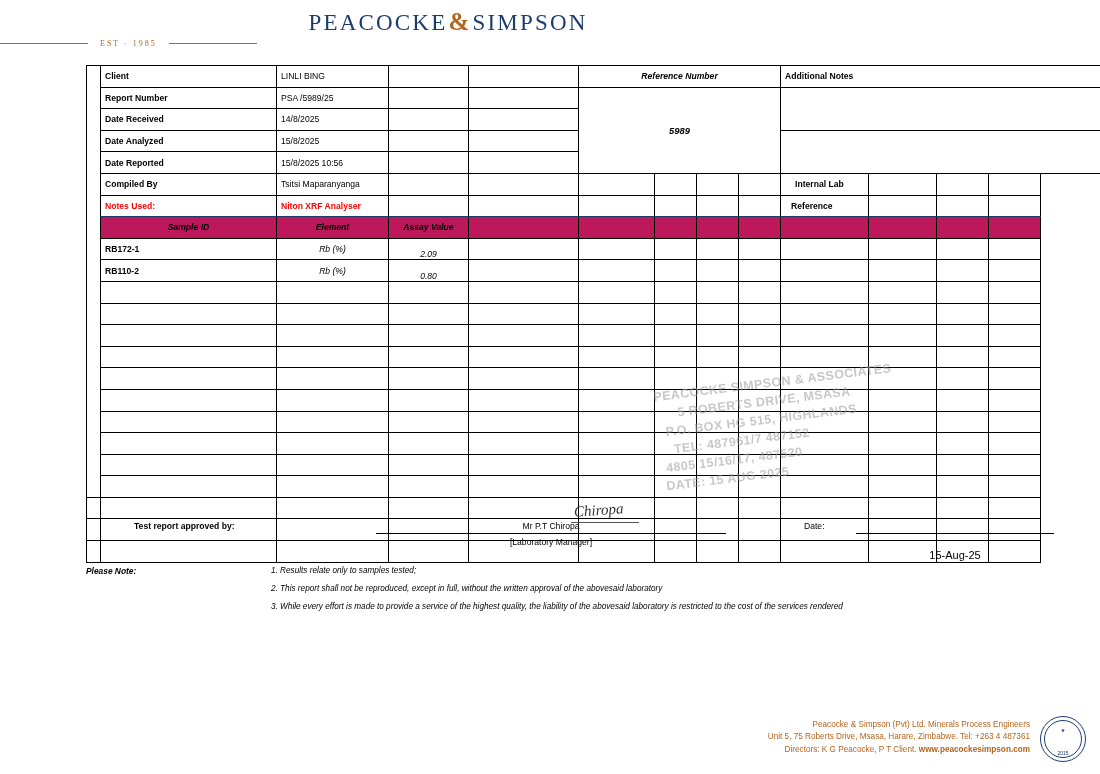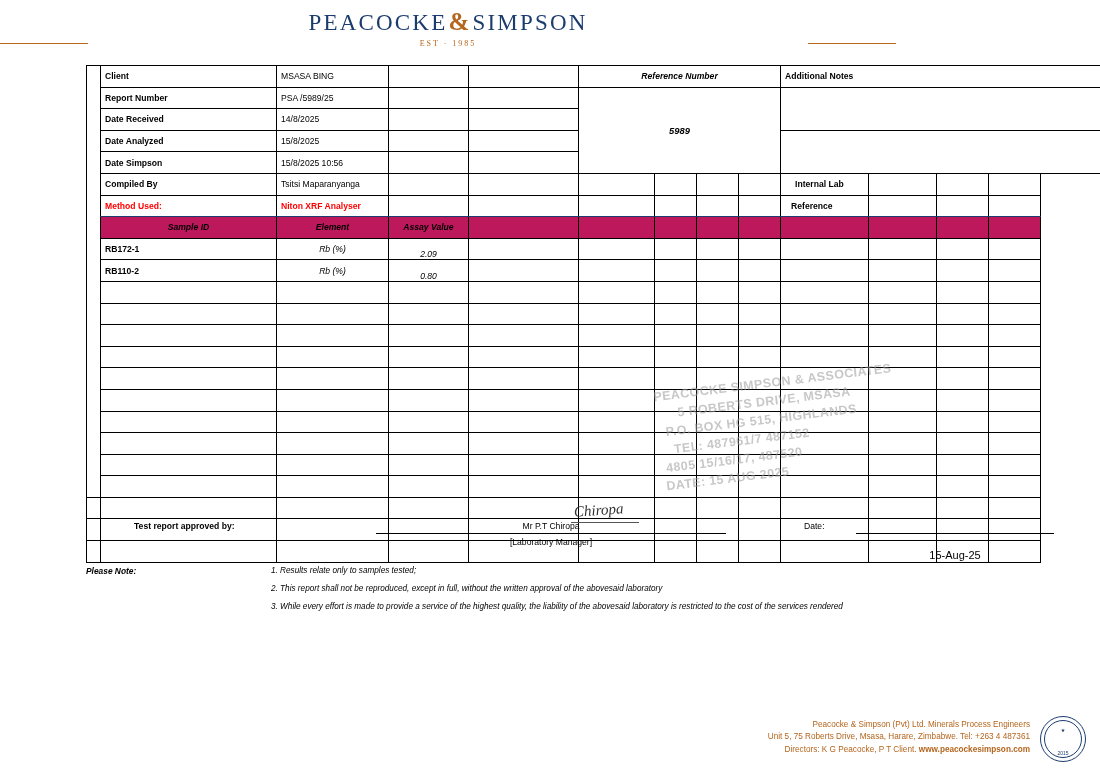--- a/index.html
+++ b/index.html
@@ -34,22 +34,22 @@
   .lh-amp {
     color: #b5651d;
     font-size: 25px;
     font-weight: bold;
     padding: 0 1px;
   }
   .lh-rule-wrap {
     margin-top: 3px;
     display: flex;
     align-items: center;
-    justify-content: space-between;
-    gap: 6px;
+    justify-content: flex-start;
+    gap: 12px;
   }
   .lh-rule {
     height: 1px;
     width: 88px;
     background: #b5651d;
   }
   .lh-est {
     font-family: "Liberation Serif", serif;
     font-size: 8px;
     letter-spacing: 2px;
@@ -283,21 +283,21 @@
     <col style="width:68px">
     <col style="width:52px">
     <col style="width:52px">
     <col style="width:68px">
   </colgroup>
 
   <tbody>
       <tr>
     <td class="nb b-left b-top"></td>
     <td class="bold">Client</td>
-    <td>MSASA  BING</td>
+    <td>LINLI  BING</td>
     <td></td>
     <td></td>
     <td class="ctr bold" colspan="4">Reference Number</td>
     <td class="bold" colspan="5">Additional Notes</td>
   </tr>
 
   <tr>
     <td class="nb b-left"></td>
     <td class="bold">Report  Number</td>
     <td>PSA /5989/25</td>
@@ -319,21 +319,21 @@
     <td class="nb b-left"></td>
     <td class="bold">Date Analyzed</td>
     <td>15/8/2025</td>
     <td></td>
     <td></td>
     <td colspan="5" rowspan="2"></td>
   </tr>
 
   <tr>
     <td class="nb b-left"></td>
-    <td class="bold">Date Simpson</td>
+    <td class="bold">Date Reported</td>
     <td>15/8/2025 10:56</td>
     <td></td>
     <td></td>
   </tr>
 
   <tr>
     <td class="nb b-left"></td>
     <td class="bold">Compiled By</td>
     <td>Tsitsi Maparanyanga</td>
     <td></td>
@@ -343,21 +343,21 @@
     <td></td>
     <td></td>
     <td class="bold" style="padding-left:14px">Internal Lab</td>
     <td></td>
     <td></td>
     <td></td>
   </tr>
 
   <tr>
     <td class="nb b-left"></td>
-    <td class="red thickline">Method Used:</td>
+    <td class="red thickline">Notes Used:</td>
     <td class="red thickline">Niton XRF Analyser</td>
     <td class="thickline"></td>
     <td class="thickline"></td>
     <td class="thickline"></td>
     <td class="thickline"></td>
     <td class="thickline"></td>
     <td class="thickline"></td>
     <td class="bold thickline" style="padding-left:10px">Reference</td>
     <td class="thickline"></td>
     <td class="thickline"></td>

